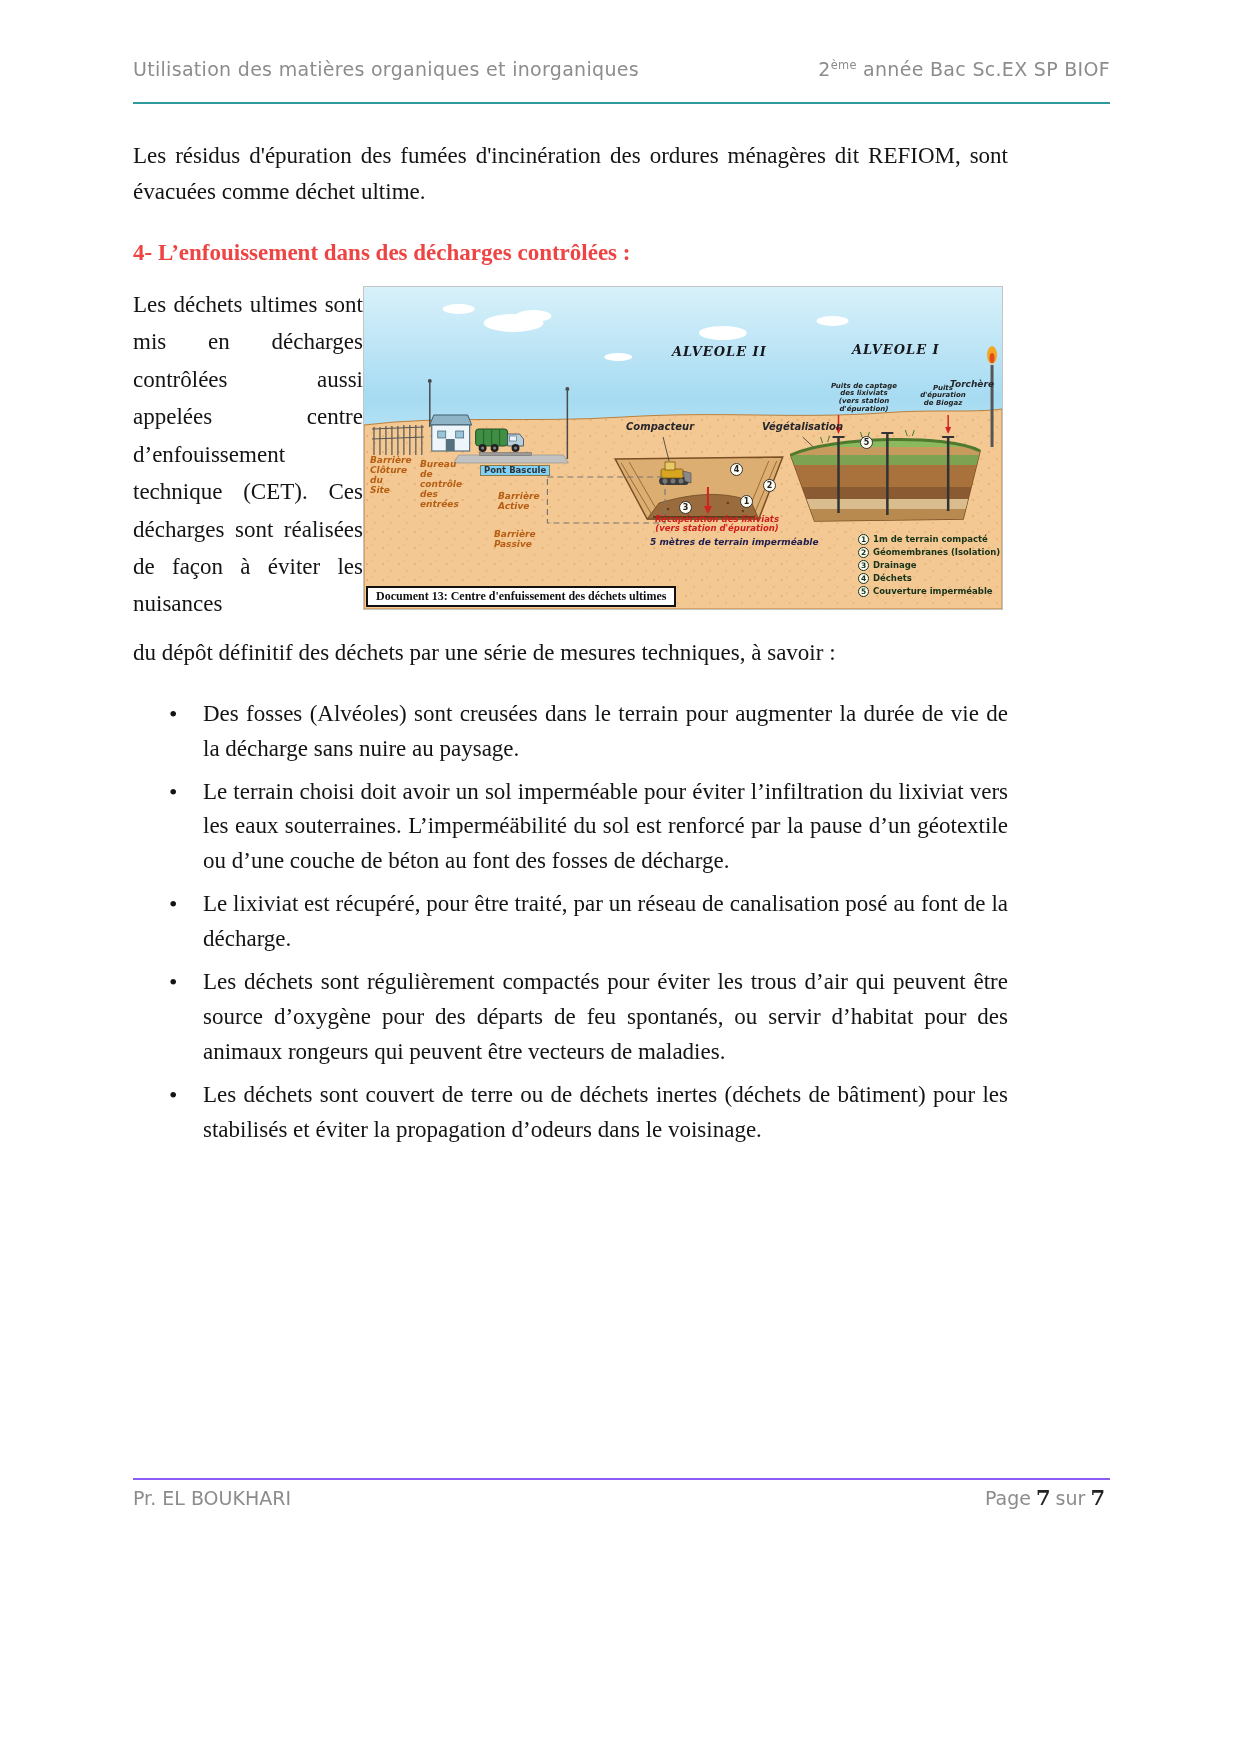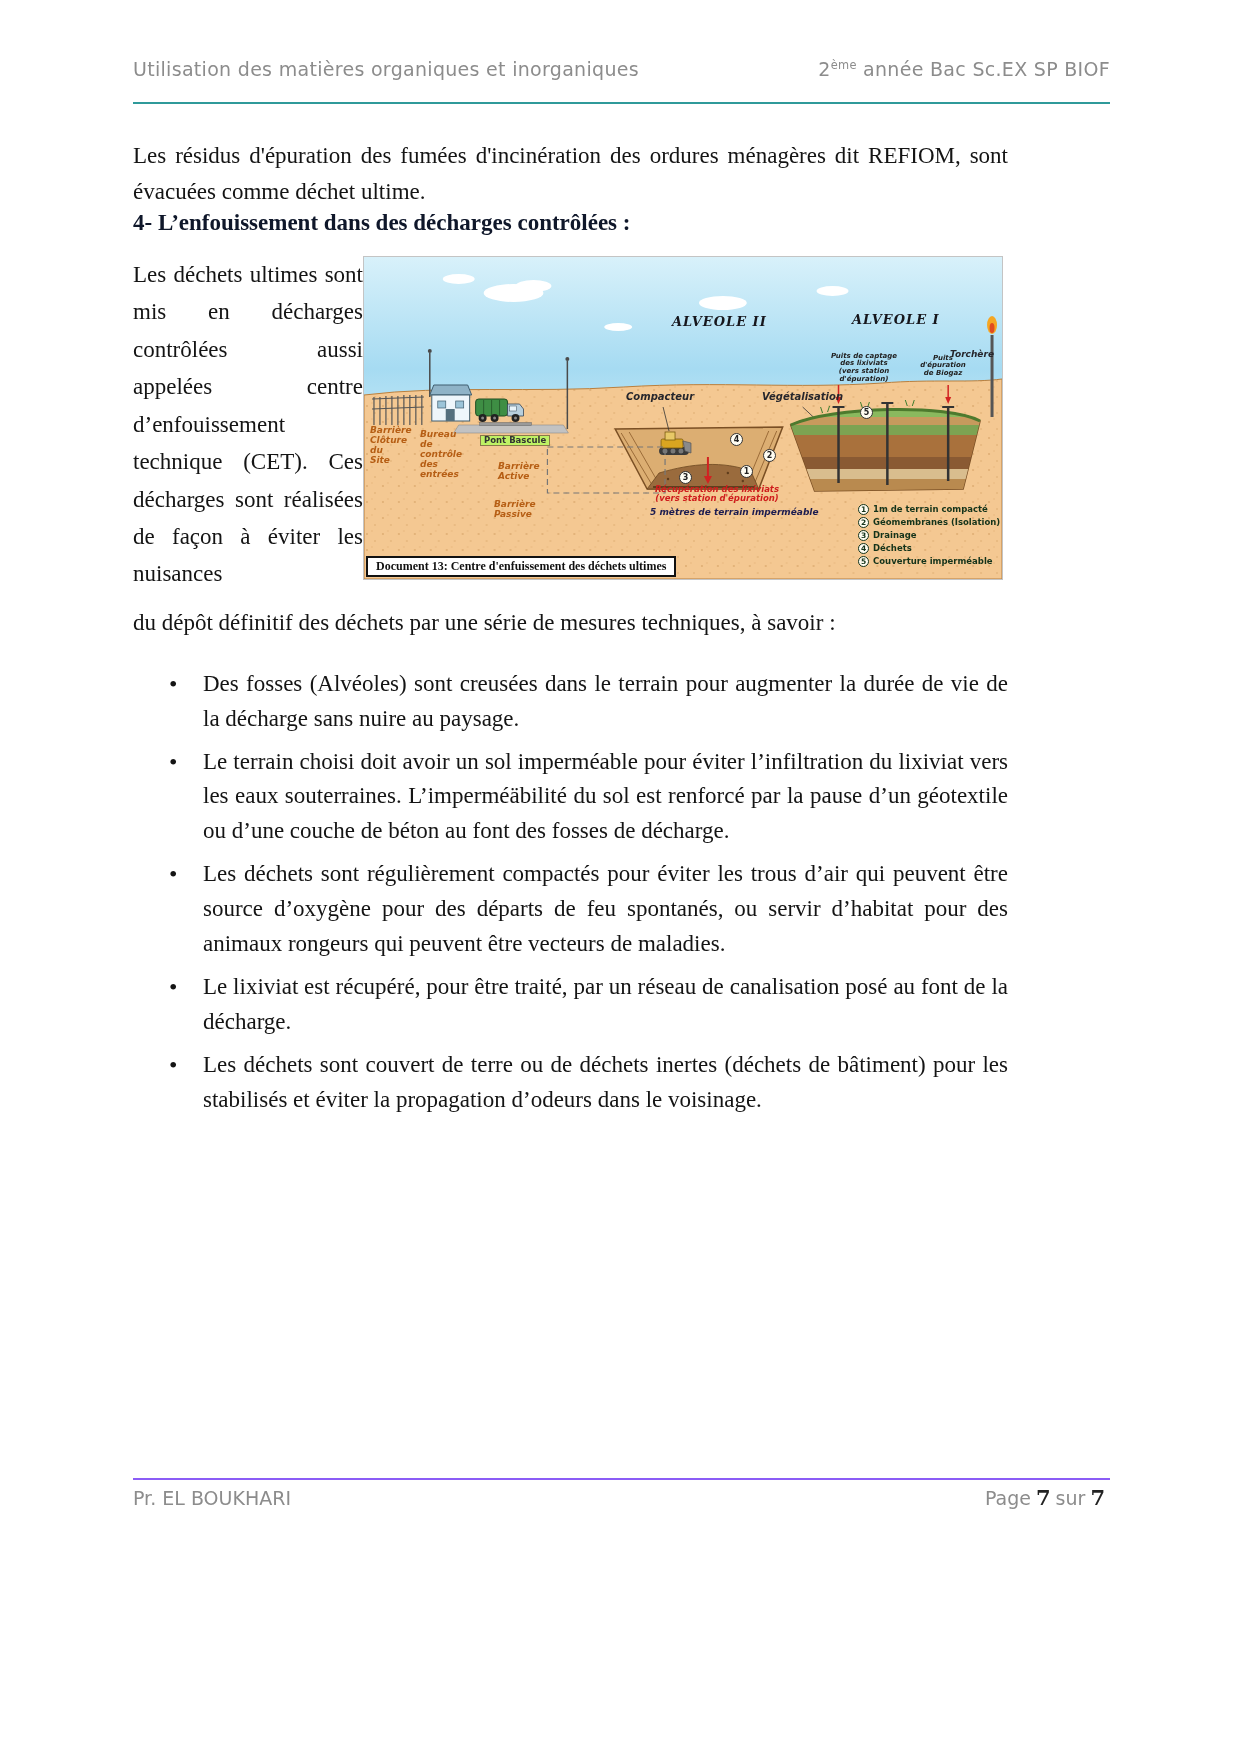--- a/index.html
+++ b/index.html
@@ -17,21 +17,21 @@
     padding-bottom:22px; border-bottom:2px solid #2f9a9a;
     font-family:"DejaVu Sans", sans-serif; font-size:19px; color:#8c8c8c;
     letter-spacing:0.3px;
   }
   .header sup { font-size:0.6em; }
 
   
   .body-text { font-size:23px; line-height:1.55; text-align:justify; margin-right:102px; }
   .intro { margin-top:34px; }
   .section-title {
-    font-size:23px; font-weight:bold; color:#0f172a;
+    margin-top:30px; font-size:23px; font-weight:bold; color:#ef4444;
     font-family:"Liberation Serif", serif;
   }
 
   
   .figure-row { display:flex; margin-top:20px; align-items:flex-start; }
   .side-col { width:230px; font-size:23px; line-height:1.63; text-align:justify; flex:0 0 auto; }
   .figure-canvas {
     position:relative; width:640px; height:324px; flex:0 0 auto;
     border:1px solid #c4c4c4; overflow:hidden; background:#bfe6f5;padding-left:31px;
   }
@@ -42,21 +42,21 @@
     font-size:9px; line-height:1.12; color:#2a2a2a; white-space:pre-line;
   }
   .lbl-title {
     font-family:"DejaVu Serif", serif; font-weight:bold; font-style:italic;
     font-size:13px; letter-spacing:1px; color:#16161c; white-space:nowrap;
   }
   .lbl-orange { color:#b65e14; font-style:italic; font-weight:bold; font-size:9px; }
   .lbl-hand { font-style:italic; font-weight:bold; color:#26262c; font-size:10px; white-space:nowrap; }
   .lbl-sm { font-size:7px; font-style:italic; text-align:center; color:#222; font-weight:bold; }
   .lbl-box {
-    background:#bef264; border:1px solid #8a7a4a; padding:0 3px;
+    background:#7dd3fc; border:1px solid #8a7a4a; padding:0 3px;
     font-size:8.5px; font-weight:bold; color:#333; white-space:nowrap;
   }
   .lbl-red { color:#cf1d1d; font-style:italic; font-weight:bold; font-size:8.5px; text-align:center; }
   .lbl-navy { color:#1c1c50; font-weight:bold; font-style:italic; font-size:9px; white-space:nowrap; }
 
   .marker {
     position:absolute; width:13px; height:13px; border-radius:50%;
     border:1.5px solid #333; background:#fffdf2; color:#222;
     font:bold 8px "DejaVu Sans", sans-serif;
     display:flex; align-items:center; justify-content:center;
@@ -339,22 +339,22 @@
 
         <div class="fig-caption">Document 13: Centre d'enfuissement des déchets ultimes</div>
       </div>
     </div>
 
     <p class="body-text continuation">du dépôt définitif des déchets par une série de mesures techniques, à savoir :</p>
 
     <ul class="bullets">
       <li>Des fosses (Alvéoles) sont creusées dans le terrain pour augmenter la durée de vie de la décharge sans nuire au paysage.</li>
       <li>Le terrain choisi doit avoir un sol imperméable pour éviter l’infiltration du lixiviat vers les eaux souterraines. L’imperméäbilité du sol est renforcé par la pause d’un géotextile ou d’une couche de béton au font des fosses de décharge.</li>
+      <li>Le lixiviat est récupéré, pour être traité, par un réseau de canalisation posé au font de la décharge.</li>
       <li>Les déchets sont régulièrement compactés pour éviter les trous d’air qui peuvent être source d’oxygène pour des départs de feu spontanés, ou servir d’habitat pour des animaux rongeurs qui peuvent être vecteurs de maladies.</li>
-      <li>Le lixiviat est récupéré, pour être traité, par un réseau de canalisation posé au font de la décharge.</li>
       <li>Les déchets sont couvert de terre ou de déchets inertes (déchets de bâtiment) pour les stabilisés et éviter la propagation d’odeurs dans le voisinage.</li>
     </ul>
   </div>
 
   <div class="footer">
     <span>Pr. EL BOUKHARI</span>
     <span>
       <span>Page</span><span class="f-num">7</span><span>sur</span><span class="f-num">7</span>
     </span>
   </div>

